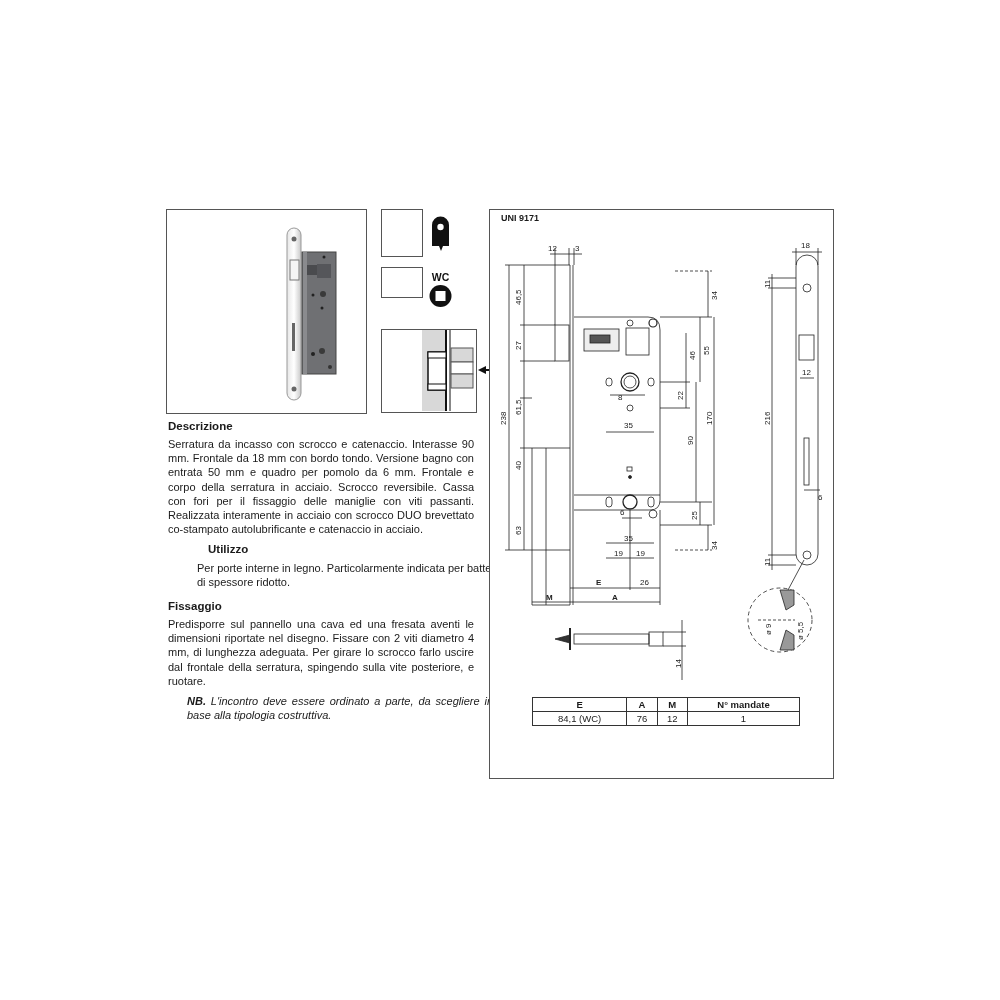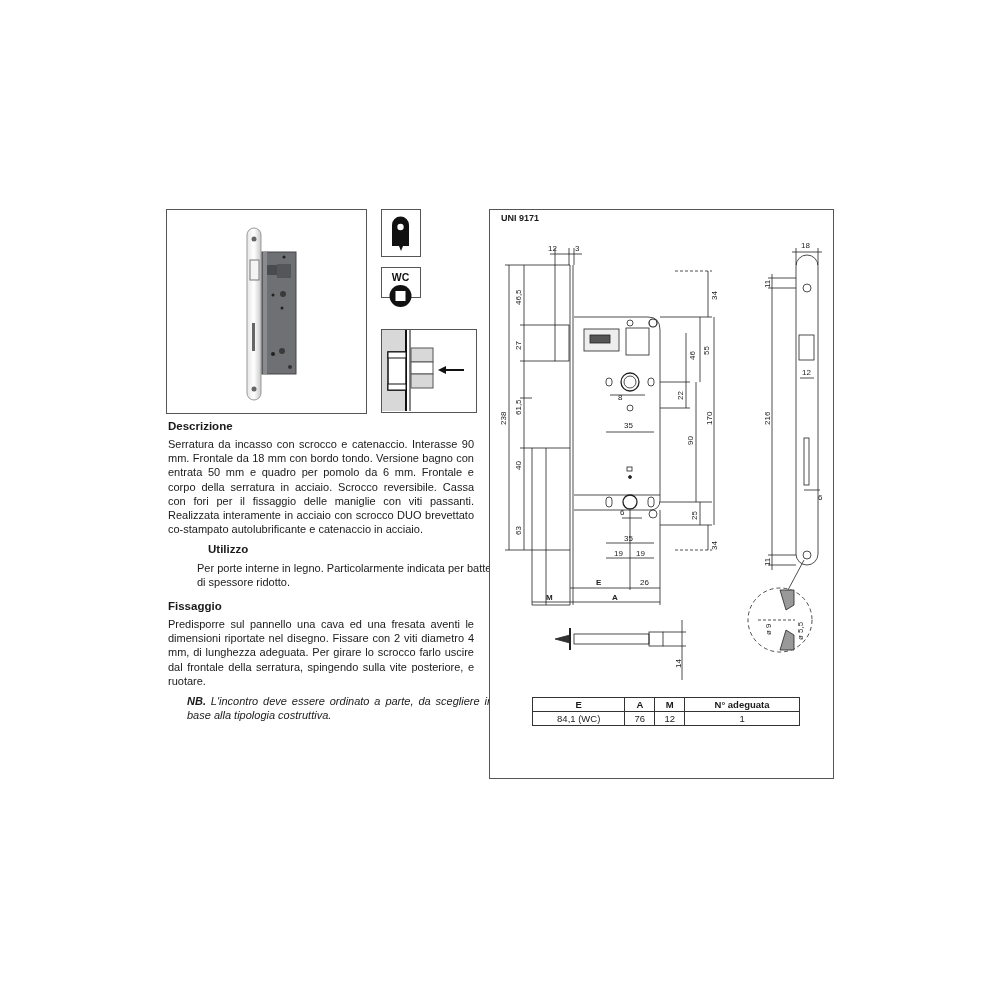--- a/index.html
+++ b/index.html
@@ -1,19 +1,19 @@
 <!DOCTYPE html>
 <html><head>
 <meta charset="utf-8">
 <style>
   html, body { margin:0; padding:0; background:#ffffff; }
   body { width:1000px; height:1000px; position:relative; overflow:hidden;
          font-family:"Liberation Sans", sans-serif; color:#1a1a1a; }
   .abs { position:absolute; }
-  .box { position:absolute; border:1.5px solid #555; background:#fff; box-sizing:border-box; }
+  .box { position:absolute; border:1.5px solid #555; background:#fff; box-sizing:border-box;padding-left:40px; }
   .h { font-weight:bold; font-size:11.5px; color:#1a1a1a; }
   .p { font-size:11px; line-height:14.2px; text-align:justify; color:#1a1a1a; }
   .p.it { font-style:italic; }
   .p.it b { font-style:italic; }
   svg text { font-family:"Liberation Sans", sans-serif; }
   table.spec { border-collapse:collapse; font-size:9.5px; position:absolute; }
   table.spec td, table.spec th { border:1px solid #333; text-align:center; padding:1px 2px; height:11px; }
   table.spec th { font-weight:bold; }
 </style>
 </head>
@@ -238,21 +238,21 @@
       <text transform="translate(313,430) rotate(-90)">ø 5,5</text>
     </g>
   </svg>
 
   <table class="spec" style="left:42px;top:487px;width:268px;">
     <tbody>
         <tr>
       <th>E</th>
       <th>A</th>
       <th>M</th>
-      <th>N° adeguata</th>
+      <th>N° mandate</th>
     </tr>
     <tr>
       <td>84,1 (WC)</td>
       <td>76</td>
       <td>12</td>
       <td>1</td>
     </tr>
   </tbody>
     </table>
 </div>

